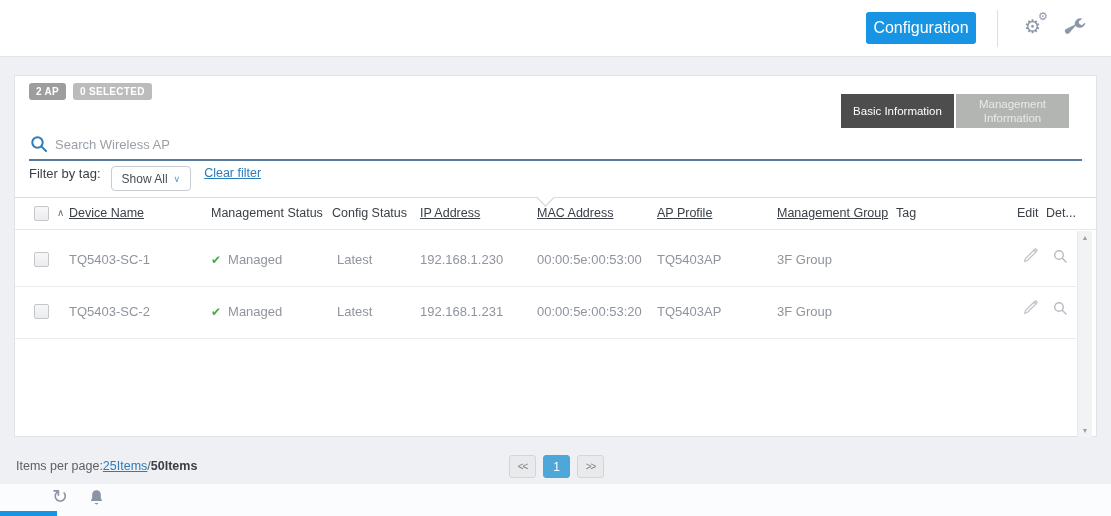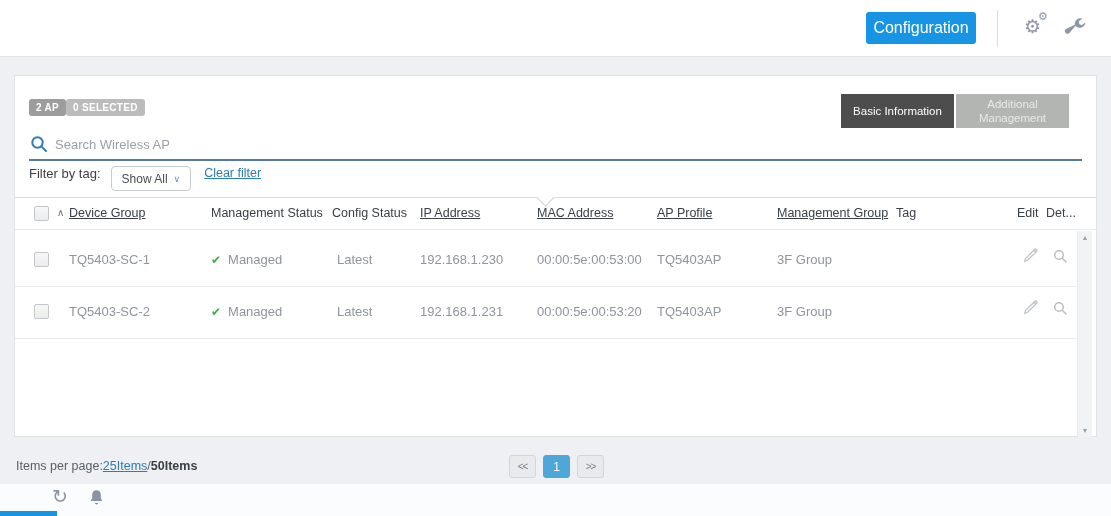--- a/index.html
+++ b/index.html
@@ -11,21 +11,21 @@
   .config-btn { position:absolute; left:866px; top:12px; width:110px; height:32px; background:#1794e4; color:#fff; border:none; border-radius:3px; font-size:16px; font-family:inherit; cursor:pointer; }
   .topbar-divider { position:absolute; left:997px; top:10px; width:1px; height:37px; background:#dcdee1; }
   .gears-wrap { position:absolute; left:1022px; top:13px; width:30px; height:30px; color:#8d97a8; cursor:pointer; }
   .gear-big { position:absolute; left:2px; top:4px; font-size:19px; line-height:19px; }
   .gear-small { position:absolute; left:16px; top:-2px; font-size:11px; line-height:11px; }
   .wrench-wrap { position:absolute; left:1064px; top:17px; width:24px; height:24px; cursor:pointer; }
 
   
   .panel { position:absolute; left:14px; top:75px; width:1083px; height:362px; background:#fff; border:1px solid #e0e2e5; }
 
-  .badges { position:absolute; left:14px; top:23px; display:flex; }
+  .badges { position:absolute; left:14px; top:7px; display:flex; gap:7px; }
   .badge { height:17px; padding:0 7px; border-radius:3px; color:#fff; font-size:10px; font-weight:bold; display:flex; align-items:center; letter-spacing:.3px; }
   .badge-dark { background:#9d9d9d; }
   .badge-light { background:#bcbcbc; }
 
   .tabs { position:absolute; right:27px; top:18px; display:flex; gap:2px; }
   .tab { width:113px; height:34px; display:flex; align-items:center; justify-content:center; text-align:center; font-size:11.5px; line-height:14px; cursor:pointer; padding:0 10px; }
   .tab-active { background:#4d4d4d; color:#ffffff; }
   .tab-inactive { background:#b3b5b3; color:#e9e9e9; }
 
   .search-icon { position:absolute; left:15px; top:59px; }
@@ -102,21 +102,21 @@
 
   <div class="panel">
 
     <div class="badges">
       <span class="badge badge-dark">2 AP</span>
       <span class="badge badge-light">0 SELECTED</span>
     </div>
 
     <div class="tabs">
       <div class="tab tab-active">Basic Information</div>
-      <div class="tab tab-inactive">Additional Management</div>
+      <div class="tab tab-inactive">Management Information</div>
     </div>
 
     <svg class="search-icon" width="18" height="18" viewBox="0 0 18 18">
       <circle cx="7.5" cy="7.5" r="5.2" fill="none" stroke="#2f7cb8" stroke-width="2"></circle>
       <line x1="11.6" y1="11.6" x2="16" y2="16" stroke="#2f7cb8" stroke-width="2" stroke-linecap="round"></line>
     </svg>
     <input class="search-input" type="text" placeholder="Search Wireless AP" style="">
     <div class="search-underline"></div>
 
     <div class="filter-row">
@@ -127,21 +127,21 @@
       </div>
       <span class="clear-filter">Clear filter</span>
     </div>
 
     <div class="table-top-divider"></div>
     <div class="divider-notch"></div>
 
     <div class="thead">
       <div class="checkbox"></div>
       <span class="sort-arrow">∧</span>
-      <span class="th u th-device">Device Group</span>
+      <span class="th u th-device">Device Name</span>
       <span class="th th-mgmt">Management Status</span>
       <span class="th th-config">Config Status</span>
       <span class="th u th-ip">IP Address</span>
       <span class="th u th-mac">MAC Address</span>
       <span class="th u th-profile">AP Profile</span>
       <span class="th u th-group">Management Group</span>
       <span class="th th-tag">Tag</span>
       <span class="th th-edit">Edit</span>
       <span class="th th-det">Det...</span>
     </div>

